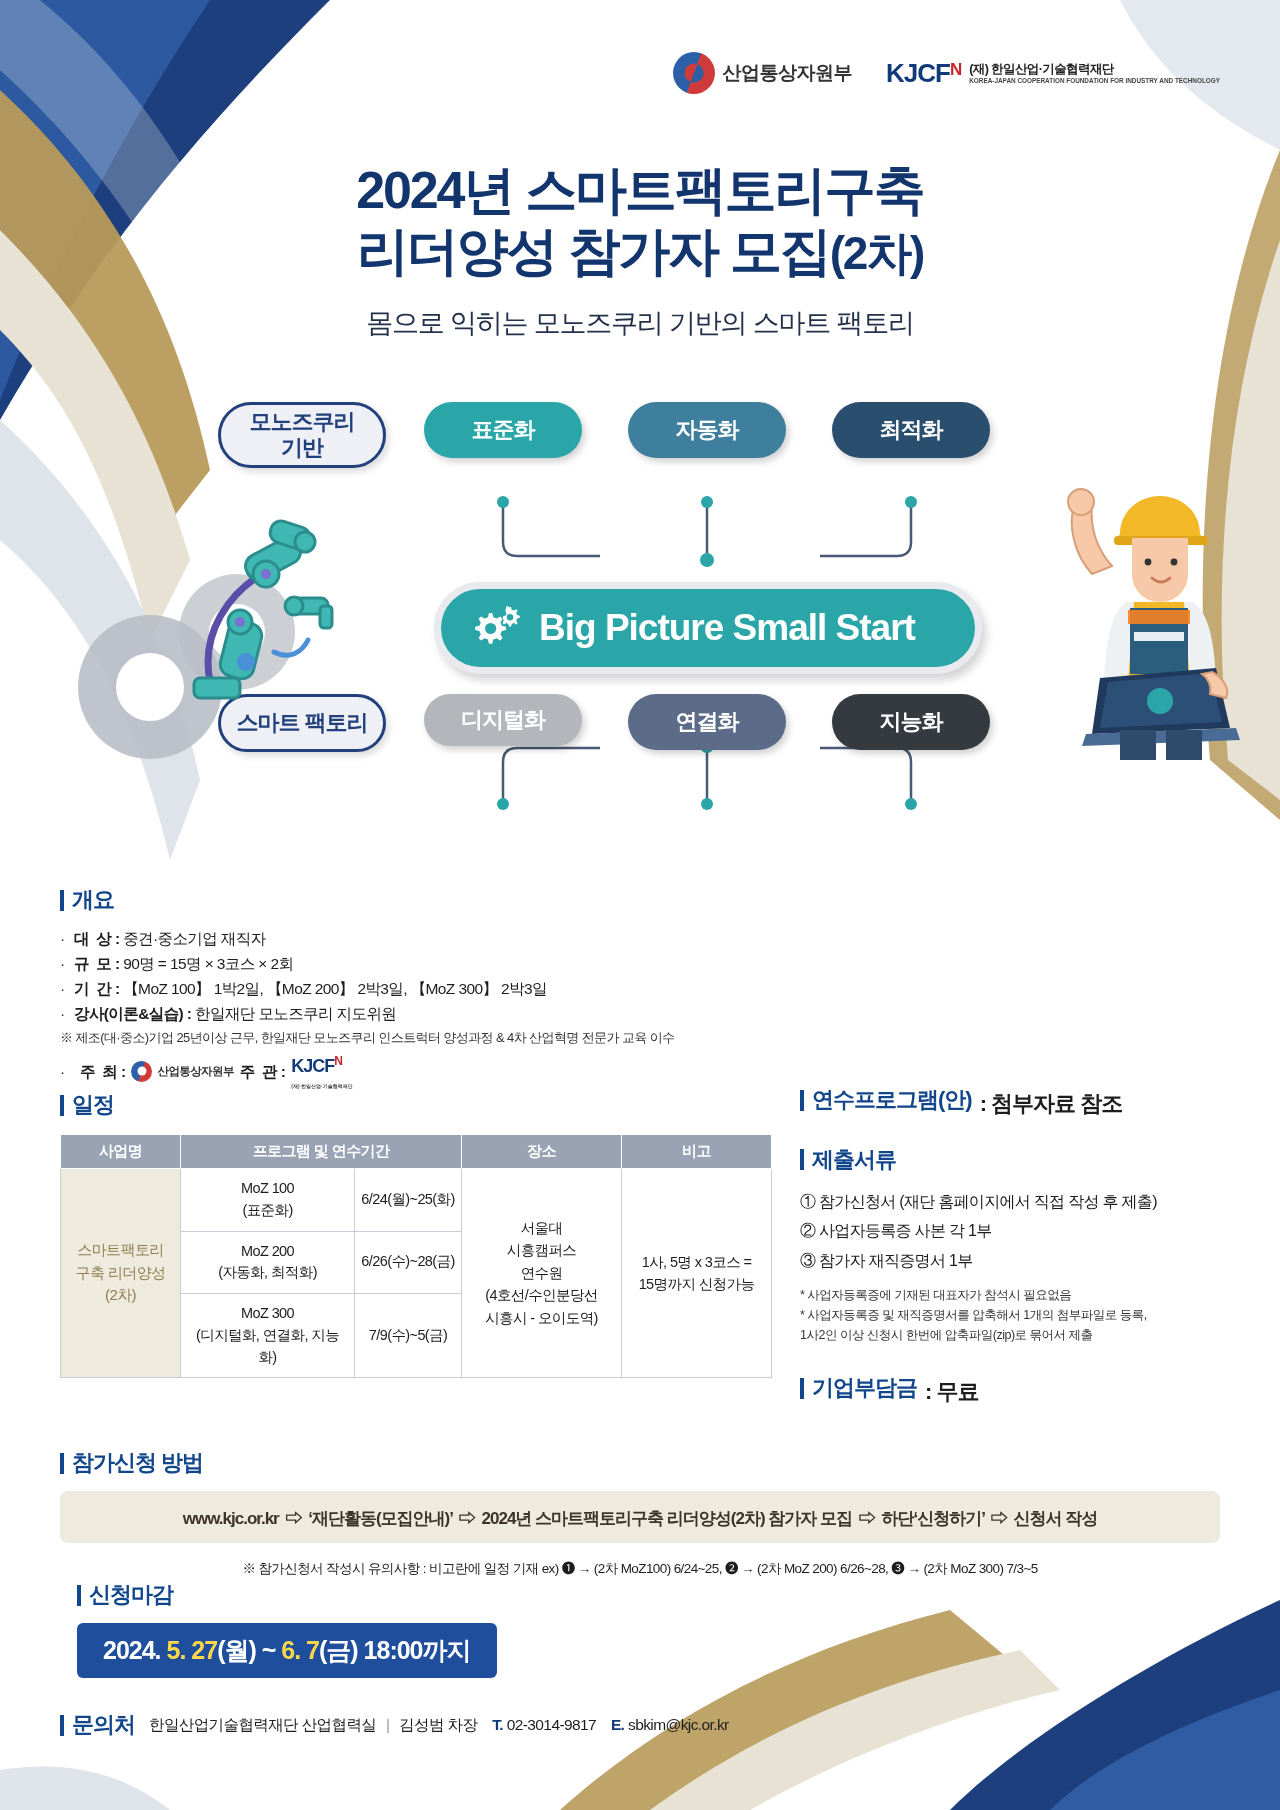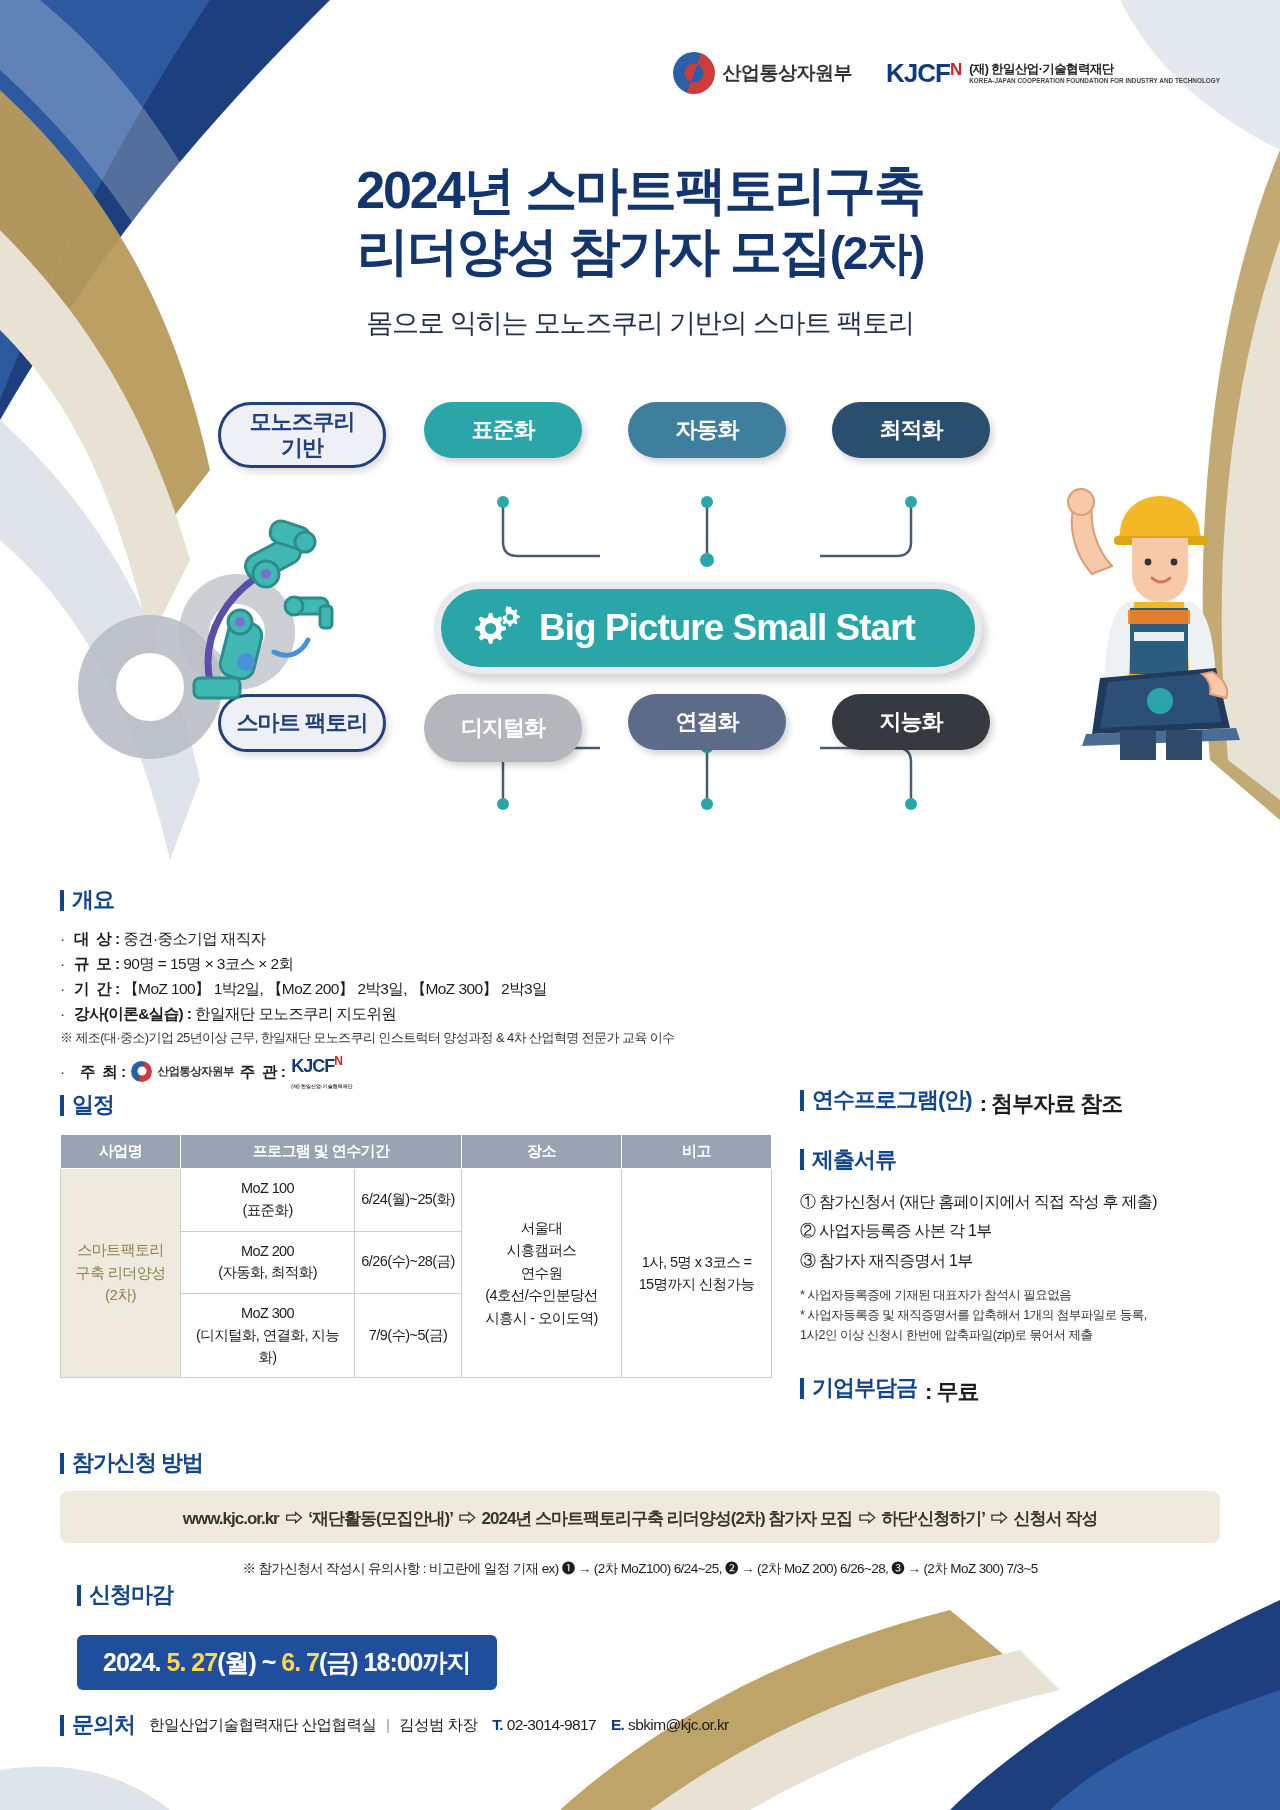--- a/index.html
+++ b/index.html
@@ -139,21 +139,21 @@
   .apply-bar {
     margin-top:13px; background:#efeade; border-radius:8px; padding:13px 18px;
     text-align:center; font-size:17px; font-weight:800; color:#3c3426; letter-spacing:-1px;
   }
   .apply-bar .arw { color:#3c3426; font-weight:700; padding:0 3px; }
   .apply-note { margin-top:14px; font-size:13.5px; color:#1d1d1d; letter-spacing:-0.6px; text-align:center;}
 
   
   .deadline { position:absolute; left:77px; top:1580px; }
   .dl-badge {
-    margin-top:25px; display:inline-block; background:#1f4f9c; color:#fff;
+    margin-top:13px; display:inline-block; background:#1f4f9c; color:#fff;
     padding:11px 26px; border-radius:6px; font-size:25px; font-weight:800; letter-spacing:-1px;
   }
   .dl-badge .hi { color:#ffd94a; }
 
   
   .contact { position:absolute; left:60px; top:1710px; display:flex; align-items:center; gap:14px; }
   .contact .body { font-size:15.5px; letter-spacing:-0.6px; color:#1d1d1d; }
   .contact .sep { color:#999; padding:0 6px; }
   .contact .tl { color:#123a7a; font-weight:700; }
 </style>
@@ -255,21 +255,21 @@
   <div class="pill" style="left:424px; top:-30px; width:158px; height:56px; background:#2aa6a9;">
     <span>표준화</span>
   </div>
   <div class="pill" style="left:628px; top:-30px; width:158px; height:56px; background:#3f7f9e;">
     <span>자동화</span>
   </div>
   <div class="pill" style="left:832px; top:-30px; width:158px; height:56px; background:#2a4f6e;">
     <span>최적화</span>
   </div>
 
-  <div class="pill" style="left:424px; top:262px; width:158px; height:68px; background:#b3b6bb;">
+  <div class="pill" style="left:424px; top:262px; width:158px; height:52px; background:#b3b6bb;">
     <span>디지털화</span>
   </div>
   <div class="pill" style="left:628px; top:262px; width:158px; height:56px; background:#5b6b88;">
     <span>연결화</span>
   </div>
   <div class="pill" style="left:832px; top:262px; width:158px; height:56px; background:#343a40;">
     <span>지능화</span>
   </div>
 
   <div class="center-pill">

